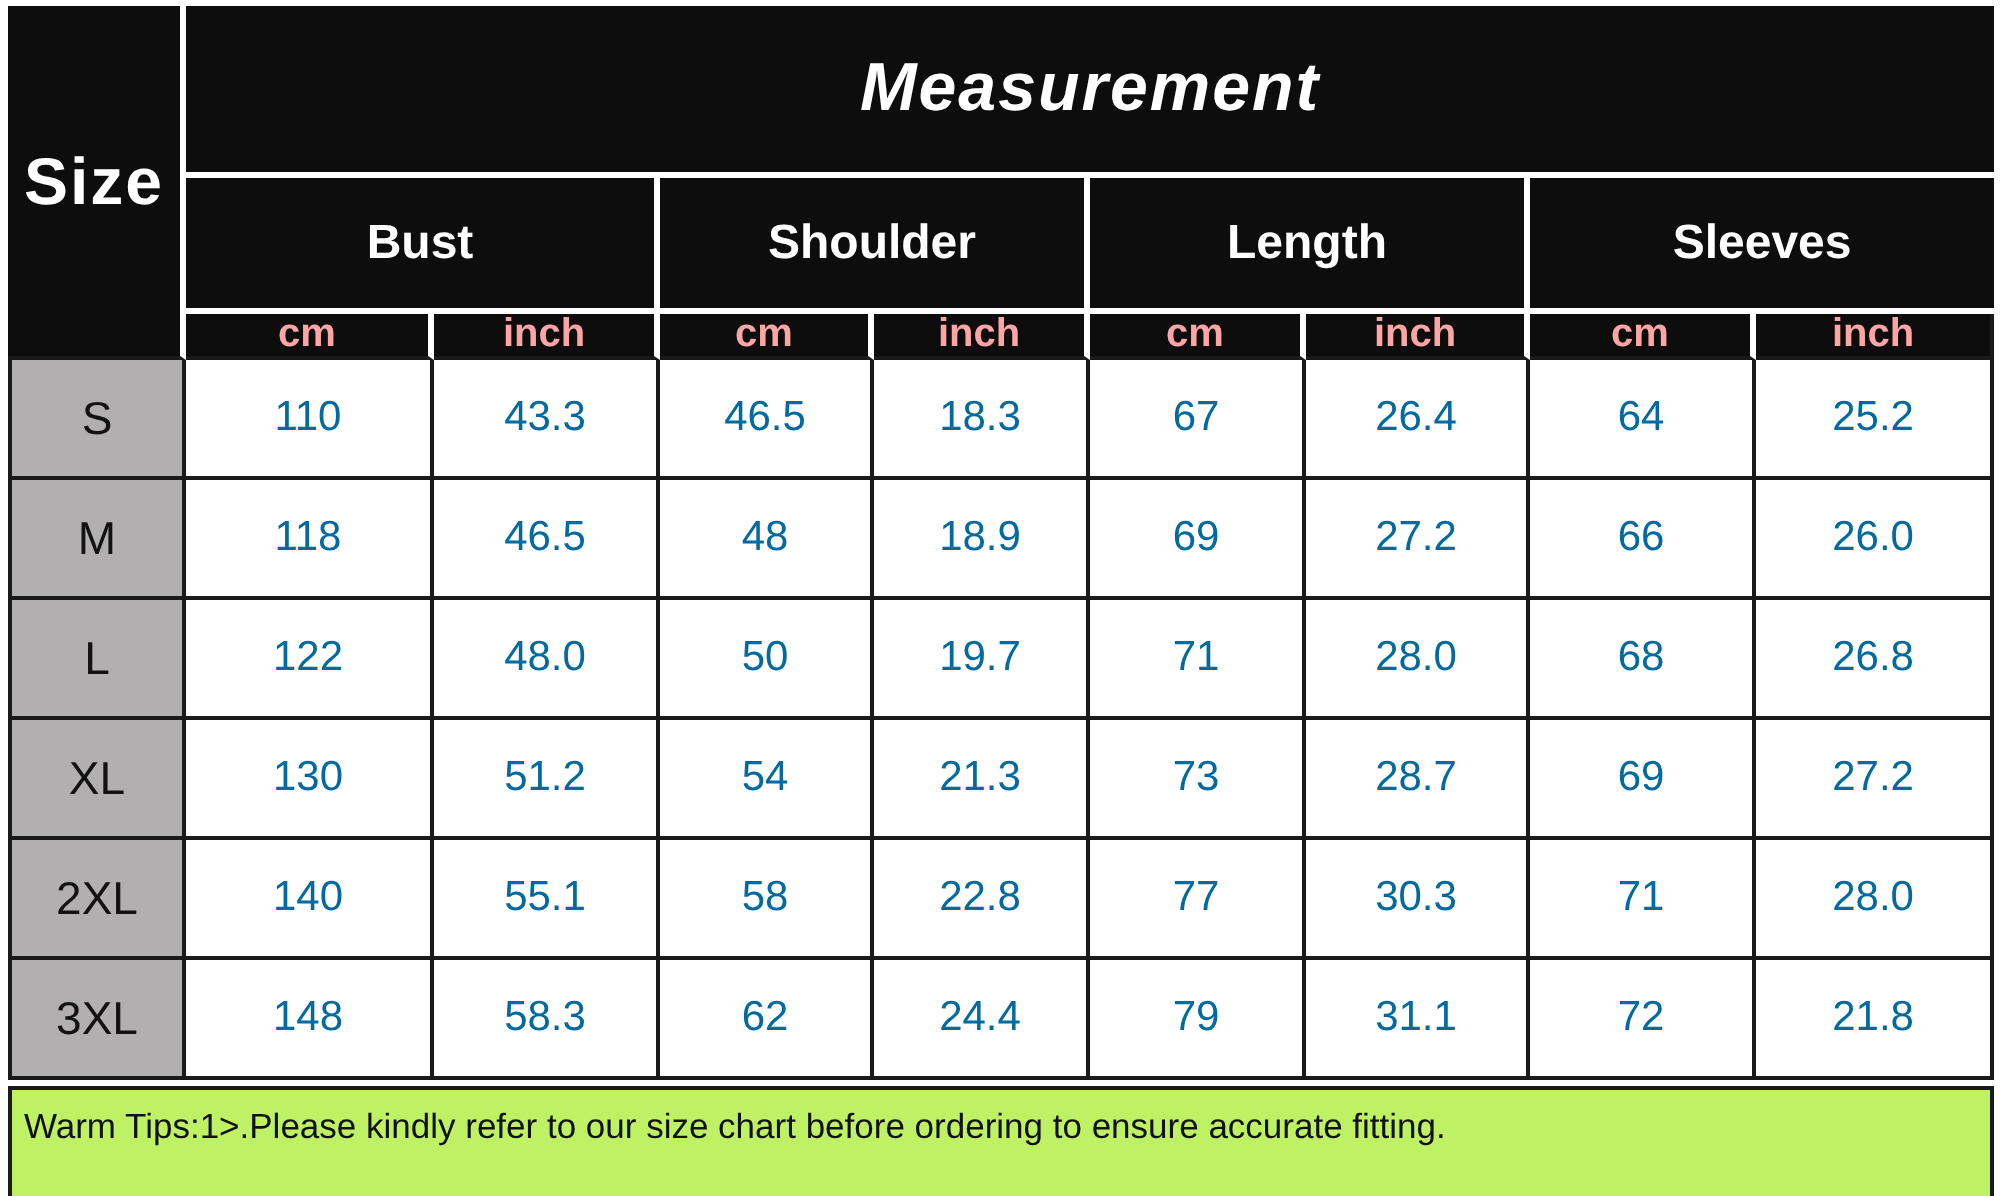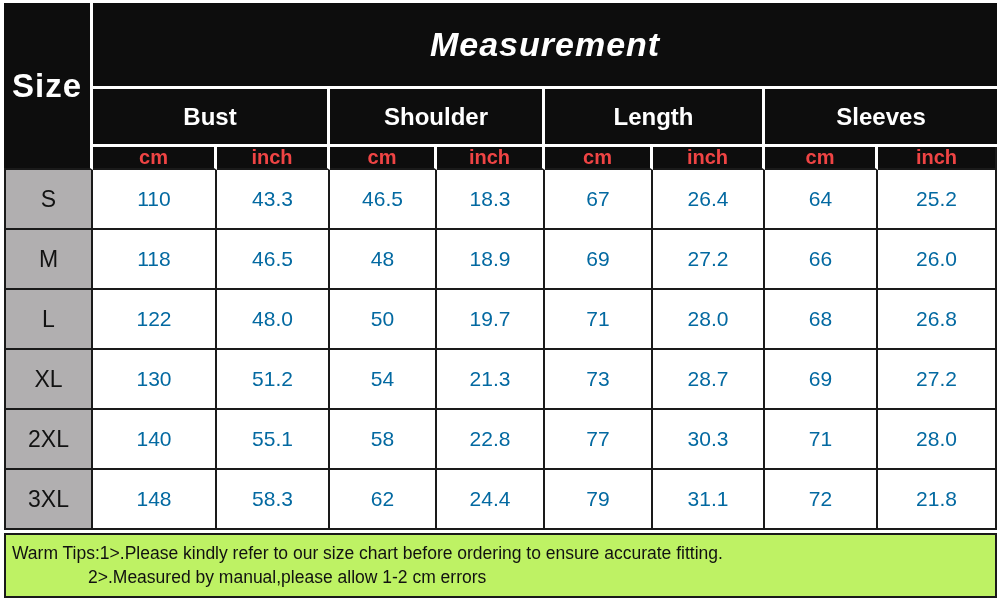--- a/index.html
+++ b/index.html
@@ -44,21 +44,21 @@
     font-style: italic;
   }
   th.group-hd {
     font-size: 24px;
     border-right: 3px solid #ffffff;
     border-bottom: 3px solid #ffffff;
   }
   th.group-hd.last { border-right: none; }
   td.unit-cell {
     background: #0d0d0d;
-    color: #ef4444;
+    color: #fca5a5;
     font-weight: bold;
     font-size: 20px;
     line-height: 21px;
     border-right: 3px solid #ffffff;
     border-bottom: 2px solid #1a1a1a;
   }
   td.unit-cell.last { border-right: 2px solid #1a1a1a; }
   
   tr.data-row { height: 60px; }
   td.size-cell {
@@ -104,21 +104,21 @@
       <col style="width:108px">
         <col style="width:112px">
       <col style="width:113px">
         <col style="width:119px">
     </colgroup>
     <tbody>
         <tr style="height:86px">
       <th class="hdr size-hd" rowspan="3" style="height:162px">Size</th>
       <th class="hdr measurement-hd" colspan="8">Measurement</th>
     </tr>
-    <tr style="height:58px">
+    <tr style="height:68px">
       <th class="hdr group-hd" colspan="2">Bust</th>
       <th class="hdr group-hd" colspan="2">Shoulder</th>
       <th class="hdr group-hd" colspan="2">Length</th>
       <th class="hdr group-hd last" colspan="2">Sleeves</th>
     </tr>
     <tr style="height:23px" id="units-row">
           <td class="unit-cell">cm</td>
           <td class="unit-cell">inch</td>
           <td class="unit-cell">cm</td>
           <td class="unit-cell">inch</td>
@@ -193,15 +193,14 @@
           <td class="val-cell">79</td>
           <td class="val-cell">31.1</td>
           <td class="val-cell">72</td>
           <td class="val-cell">21.8</td>
         </tr>
       </tbody>
   </table>
 
   <div class="warm-tips">
     <div class="line1">Warm Tips:1&gt;.Please kindly refer to our size chart before ordering to ensure accurate fitting.</div>
-    <div class="line2">2&gt;.Measured by manual,please allow 1-2 cm errors</div>
   </div>
 </div>
 
 </body></html>

